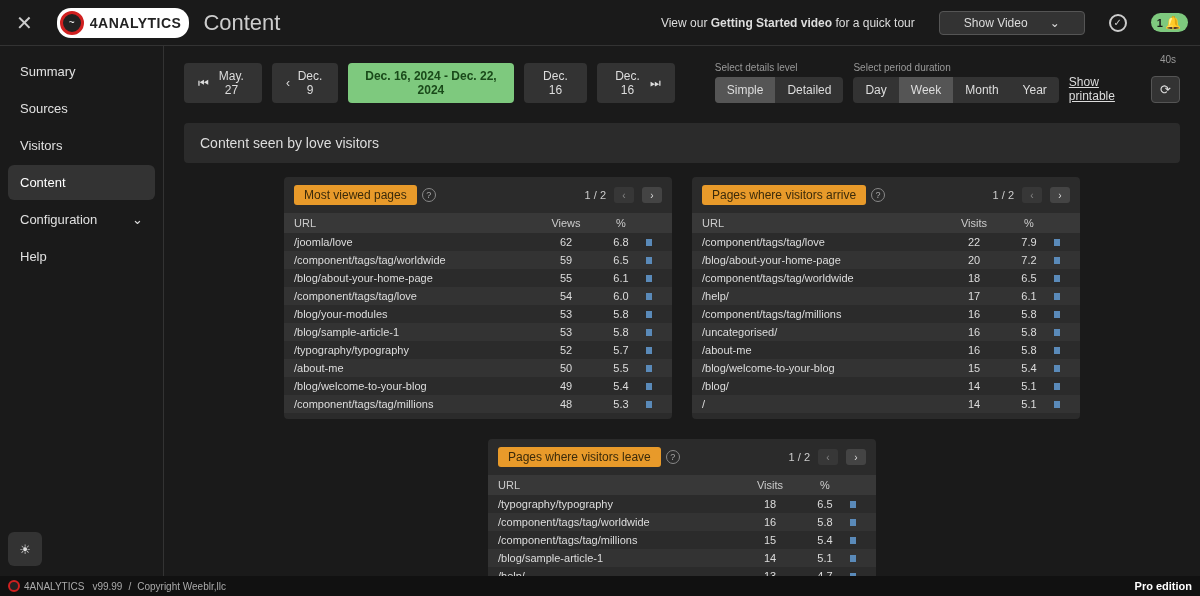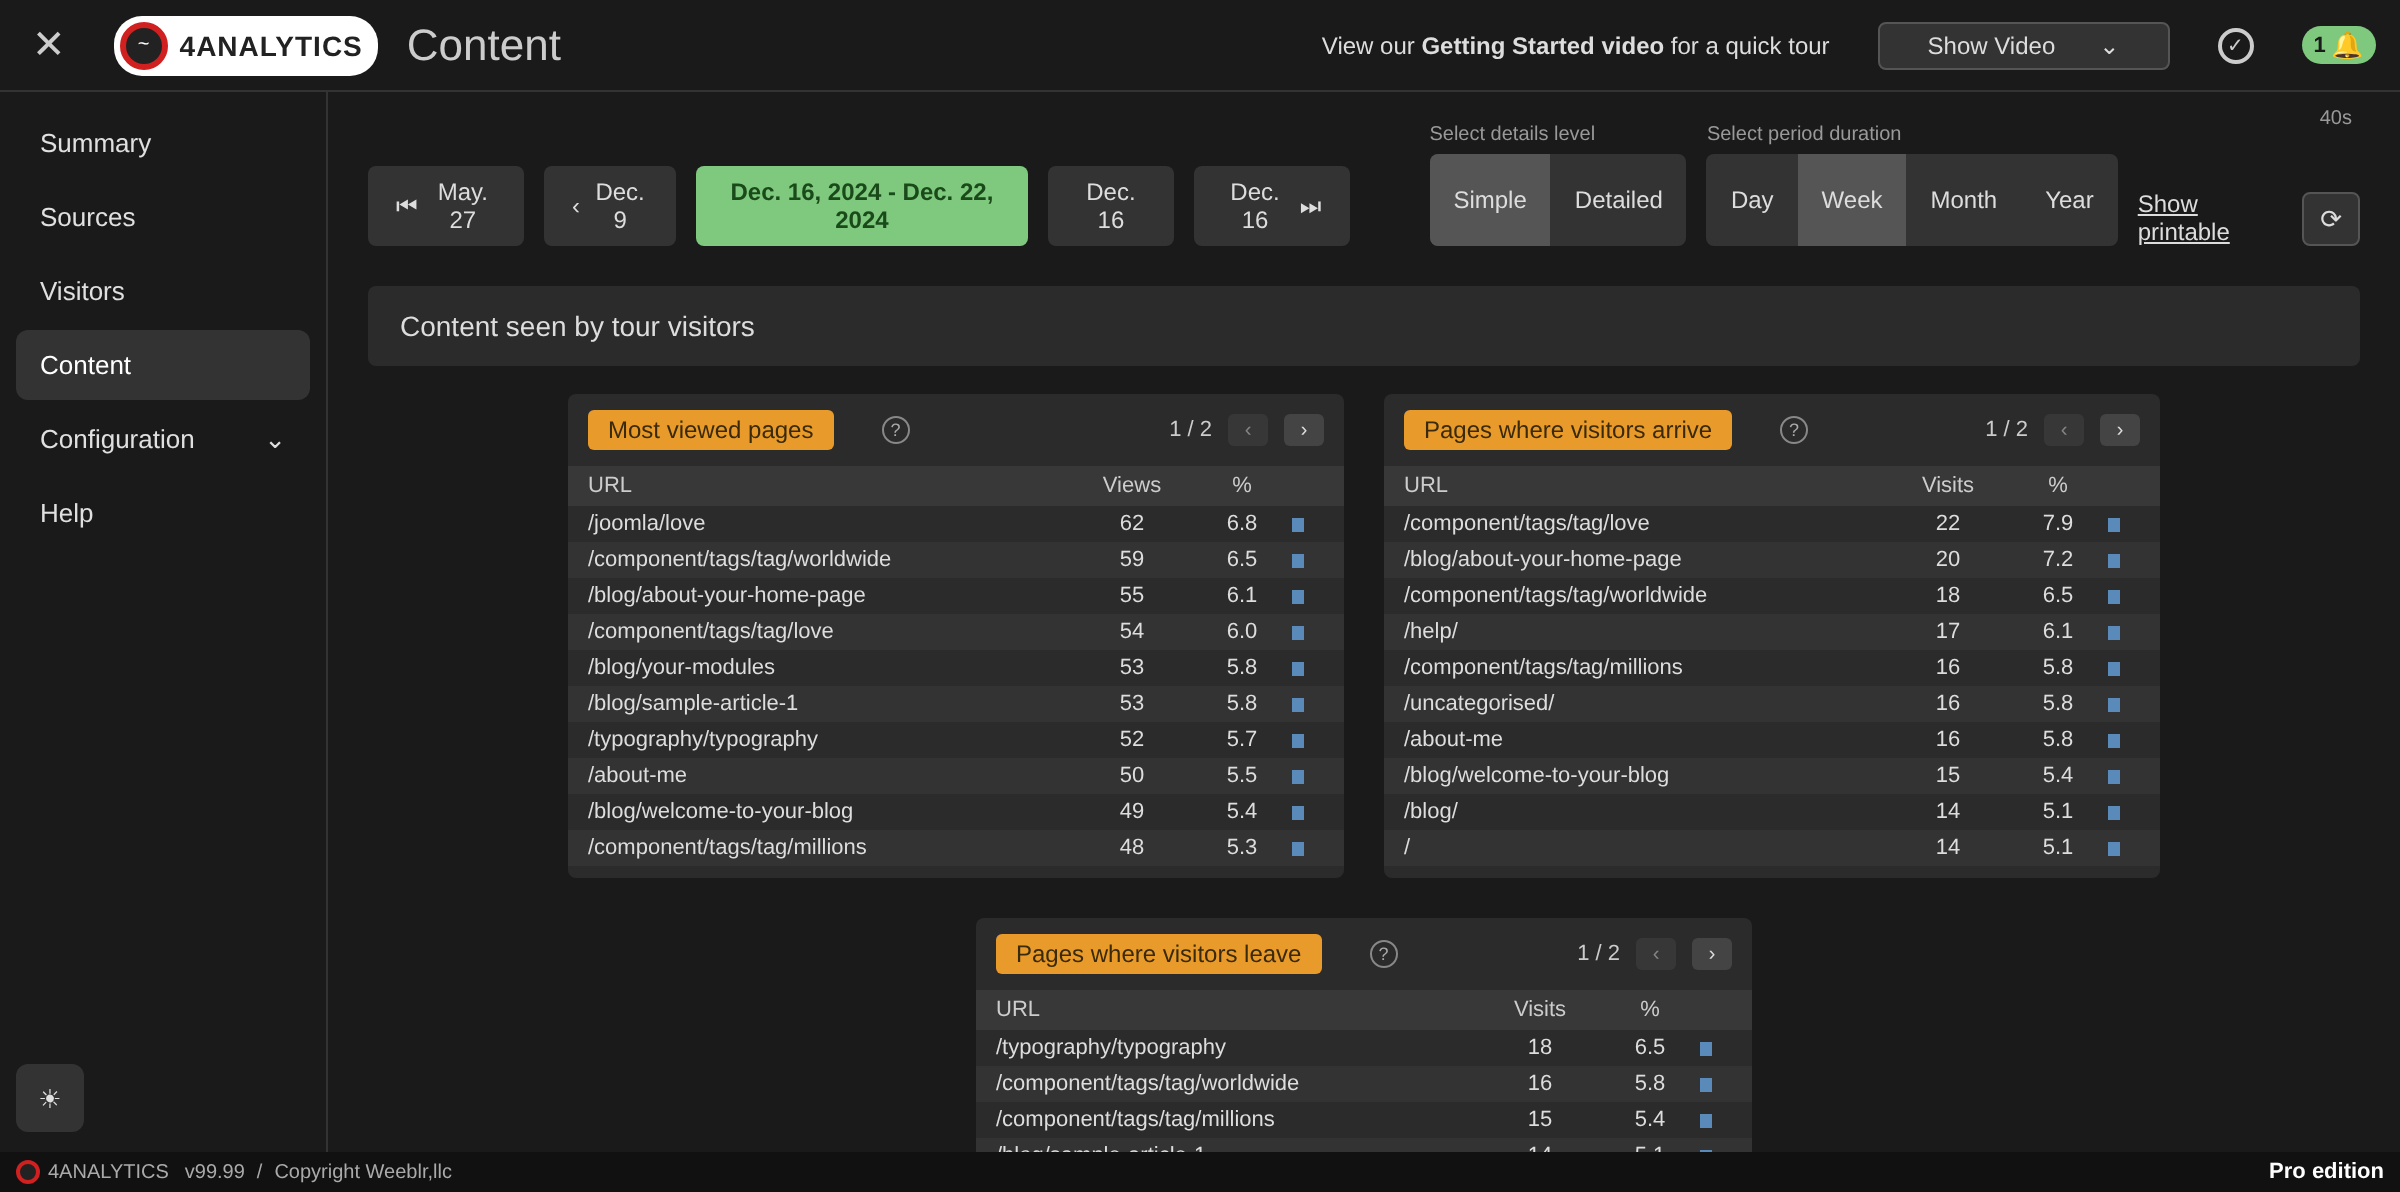--- a/index.html
+++ b/index.html
@@ -27,33 +27,33 @@
 .light-btn { position: absolute; bottom: 30px; left: 8px; width: 34px; height: 34px; background: #333; border-radius: 6px; display: flex; align-items: center; justify-content: center; cursor: pointer; }
 
 
 .main { position: absolute; top: 46px; left: 164px; right: 0; bottom: 20px; overflow: hidden; }
 .toolbar { display: flex; align-items: flex-end; padding: 16px 20px; gap: 10px; position: relative; }
 .date-btn { background: #333; color: #ddd; border: none; border-radius: 4px; padding: 6px 14px; font-size: 12px; display: flex; align-items: center; gap: 6px; cursor: pointer; }
 .date-btn.active { background: #7ec97e; color: #1a4a1a; font-weight: 600; }
 .selector-group { display: flex; flex-direction: column; gap: 4px; }
 .sel-label { font-size: 10px; color: #999; }
 .seg-group { display: flex; background: #333; border-radius: 4px; overflow: hidden; }
-.seg { padding: 16px 12px; font-size: 12px; cursor: pointer; color: #ddd; }
+.seg { padding: 6px 12px; font-size: 12px; cursor: pointer; color: #ddd; }
 .seg.active { background: #555; }
 .tb-right { margin-left: auto; display: flex; align-items: center; gap: 22px; }
 .show-print { color: #ddd; font-size: 12px; text-decoration: underline; cursor: pointer; }
 .refresh-btn { background: #333; border: 1px solid #555; border-radius: 4px; padding: 5px 8px; cursor: pointer; color: #ddd; }
 .countdown { font-size: 10px; color: #999; position: absolute; right: 24px; top: 8px; }
 
 .section-title-bar { background: #2b2b2b; margin: 4px 20px 14px; padding: 12px 16px; border-radius: 4px; font-size: 14px; color: #ddd; }
 
 .cards-row { display: flex; justify-content: center; gap: 20px; padding: 0 20px; }
 .cards-row.single { margin-top: 20px; }
 .card { background: #2b2b2b; border-radius: 4px; width: 388px; padding-bottom: 6px; }
-.card-head { display: flex; align-items: center; padding: 8px 10px; gap: 24px; }
+.card-head { display: flex; align-items: center; padding: 8px 10px; gap: 5px; }
 .card-title { background: #e89a2a; color: #3a2a0a; font-size: 12px; padding: 3px 10px; border-radius: 3px; font-weight: 500; }
 .help-icon { width: 14px; height: 14px; border: 1px solid #888; border-radius: 50%; display: flex; align-items: center; justify-content: center; font-size: 9px; color: #aaa; }
 .pager { margin-left: auto; display: flex; align-items: center; gap: 8px; }
 .page-info { font-size: 11px; color: #ccc; }
 .page-btn { background: #444; border: none; color: #ddd; width: 20px; height: 16px; border-radius: 3px; font-size: 10px; cursor: pointer; display: flex; align-items: center; justify-content: center; }
 .page-btn.dis { opacity: 0.5; }
 
 .tbl-header { display: flex; background: #383838; padding: 4px 10px; font-size: 11px; color: #ccc; }
 .col-url { flex: 1; }
 .col-num { width: 60px; text-align: center; }
@@ -146,21 +146,21 @@
           <div class="seg">Year</div>
         </div>
     </div>
 
     <div class="tb-right">
       <span class="show-print">Show printable</span>
       <div class="refresh-btn"><span>⟳</span></div>
     </div>
   </div>
 
-  <div class="section-title-bar">Content seen by tour visitors</div>
+  <div class="section-title-bar">Content seen by love visitors</div>
 
   <div class="cards-row" id="row1">
       <div class="card">
         <div class="card-head">
           <span class="card-title">Most viewed pages</span>
           <span class="help-icon">?</span>
           <div class="pager">
             <span class="page-info">1 / 2</span>
             <button class="page-btn dis">‹</button>
             <button class="page-btn">›</button>

